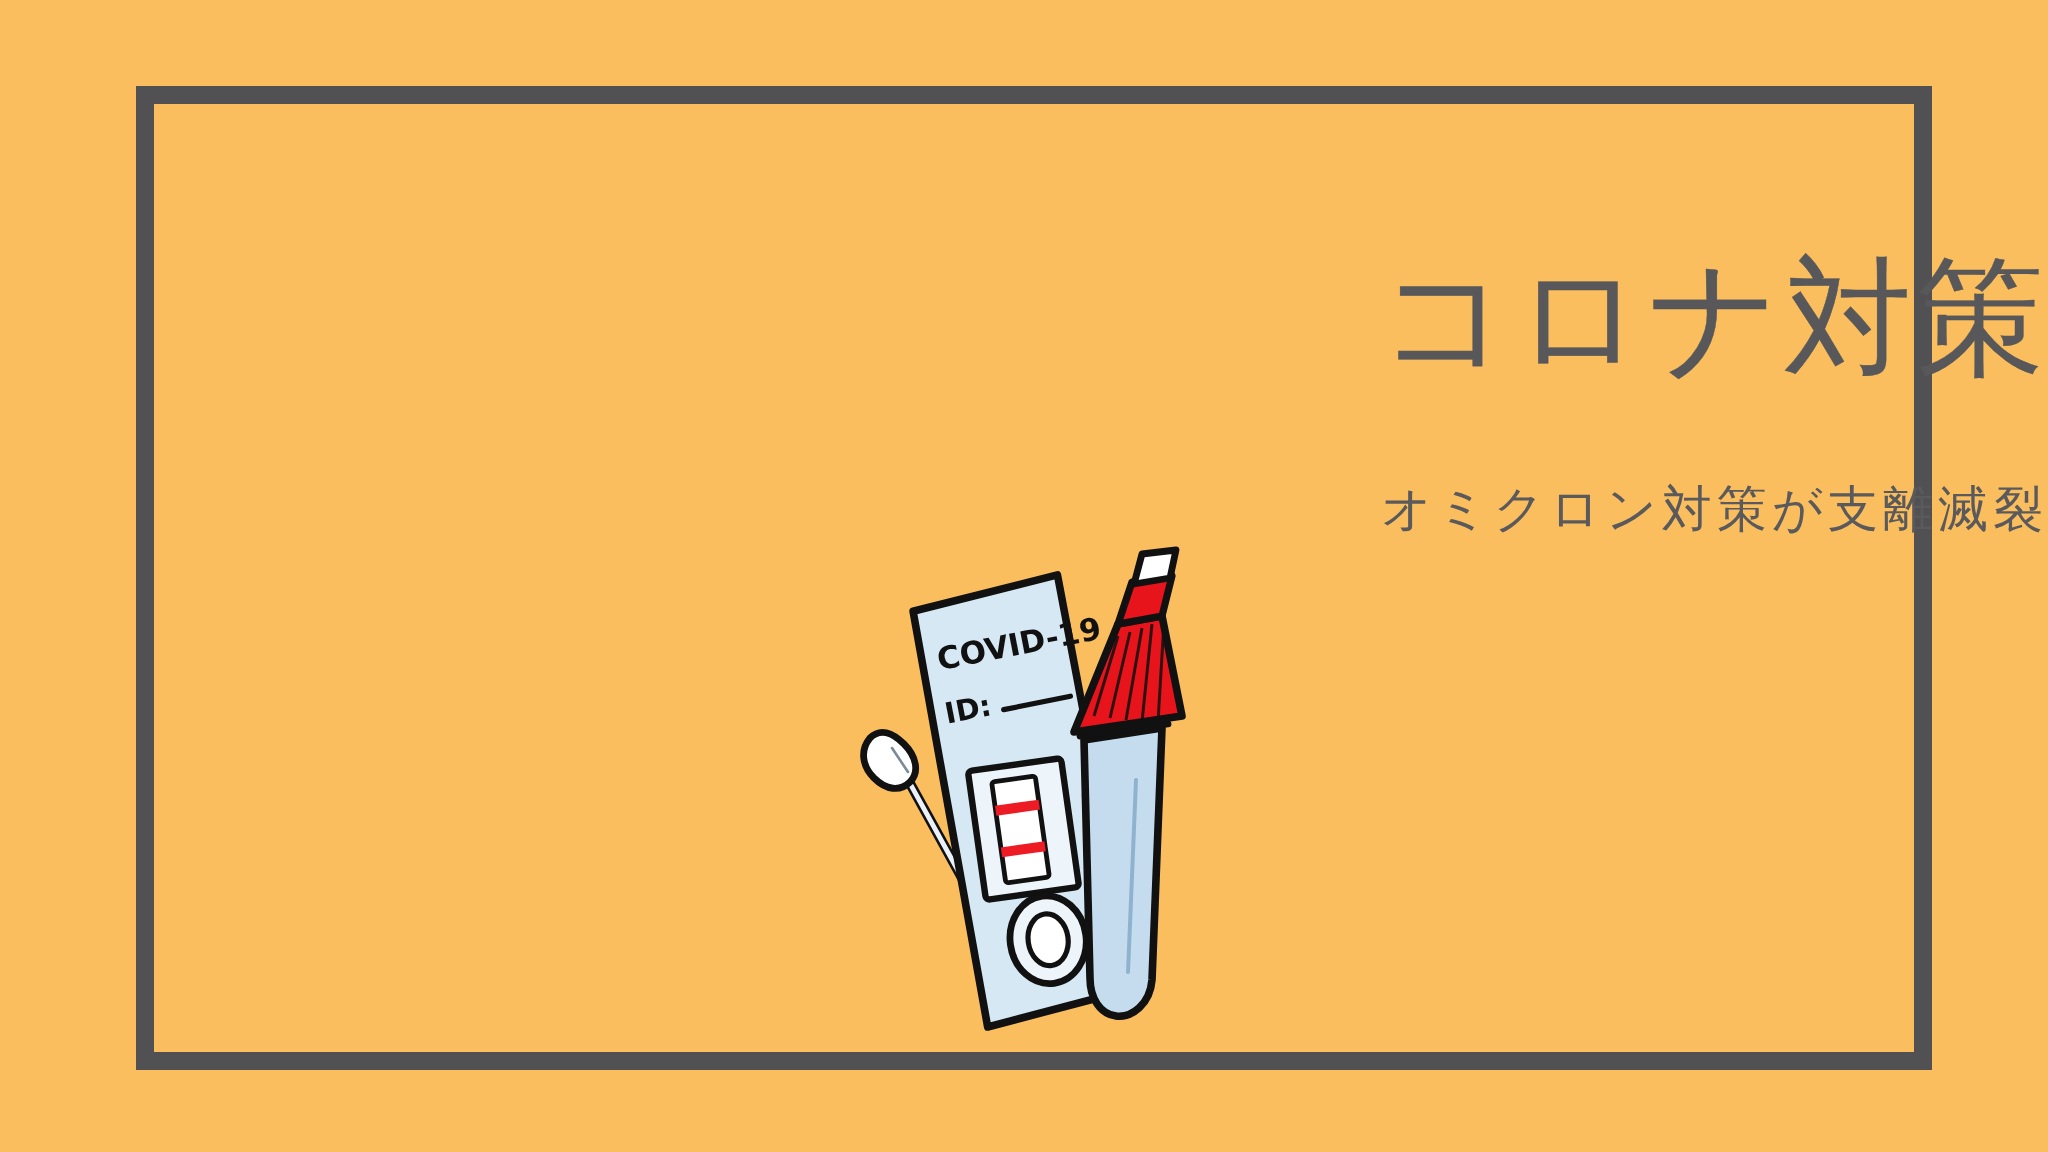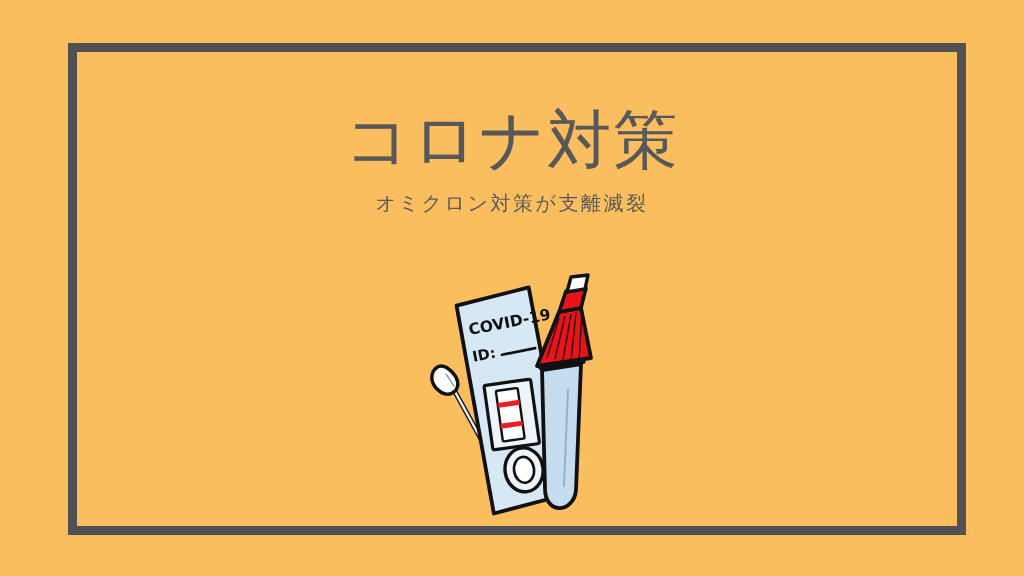--- a/index.html
+++ b/index.html
@@ -25,41 +25,41 @@
     top: 43px;
     width: 898px;
     height: 492px;
     border: 9px solid #515153;
     box-sizing: border-box;
     pointer-events: none;
   }
   #title-block {
     position: absolute;
     left: 0;
-    top: 104px;
+    top: 124px;
     width: 1024px;
-    text-align: center;
+    text-align: right;
   }
   #slide-title {
     font-family: "DejaVu Sans", sans-serif;
     font-size: 64px;
     font-weight: 300;
     line-height: 1.15;
     letter-spacing: 2px;
     color: #58585A;
     margin: 0;
     -webkit-text-stroke: 0.2px #58585A;
   }
   #slide-subtitle {
     font-family: "DejaVu Sans", sans-serif;
-    font-size: 20px;
+    font-size: 25px;
     font-weight: 300;
     letter-spacing: 2.5px;
     color: #5A5A5C;
-    margin: 12px 0 0 0;
+    margin: 40px 0 0 0;
   }
   #illustration {
     position: absolute;
     left: 418px;
     top: 278px;
     width: 200px;
     height: 244px;
   }
   #illustration svg {
     display: block;

